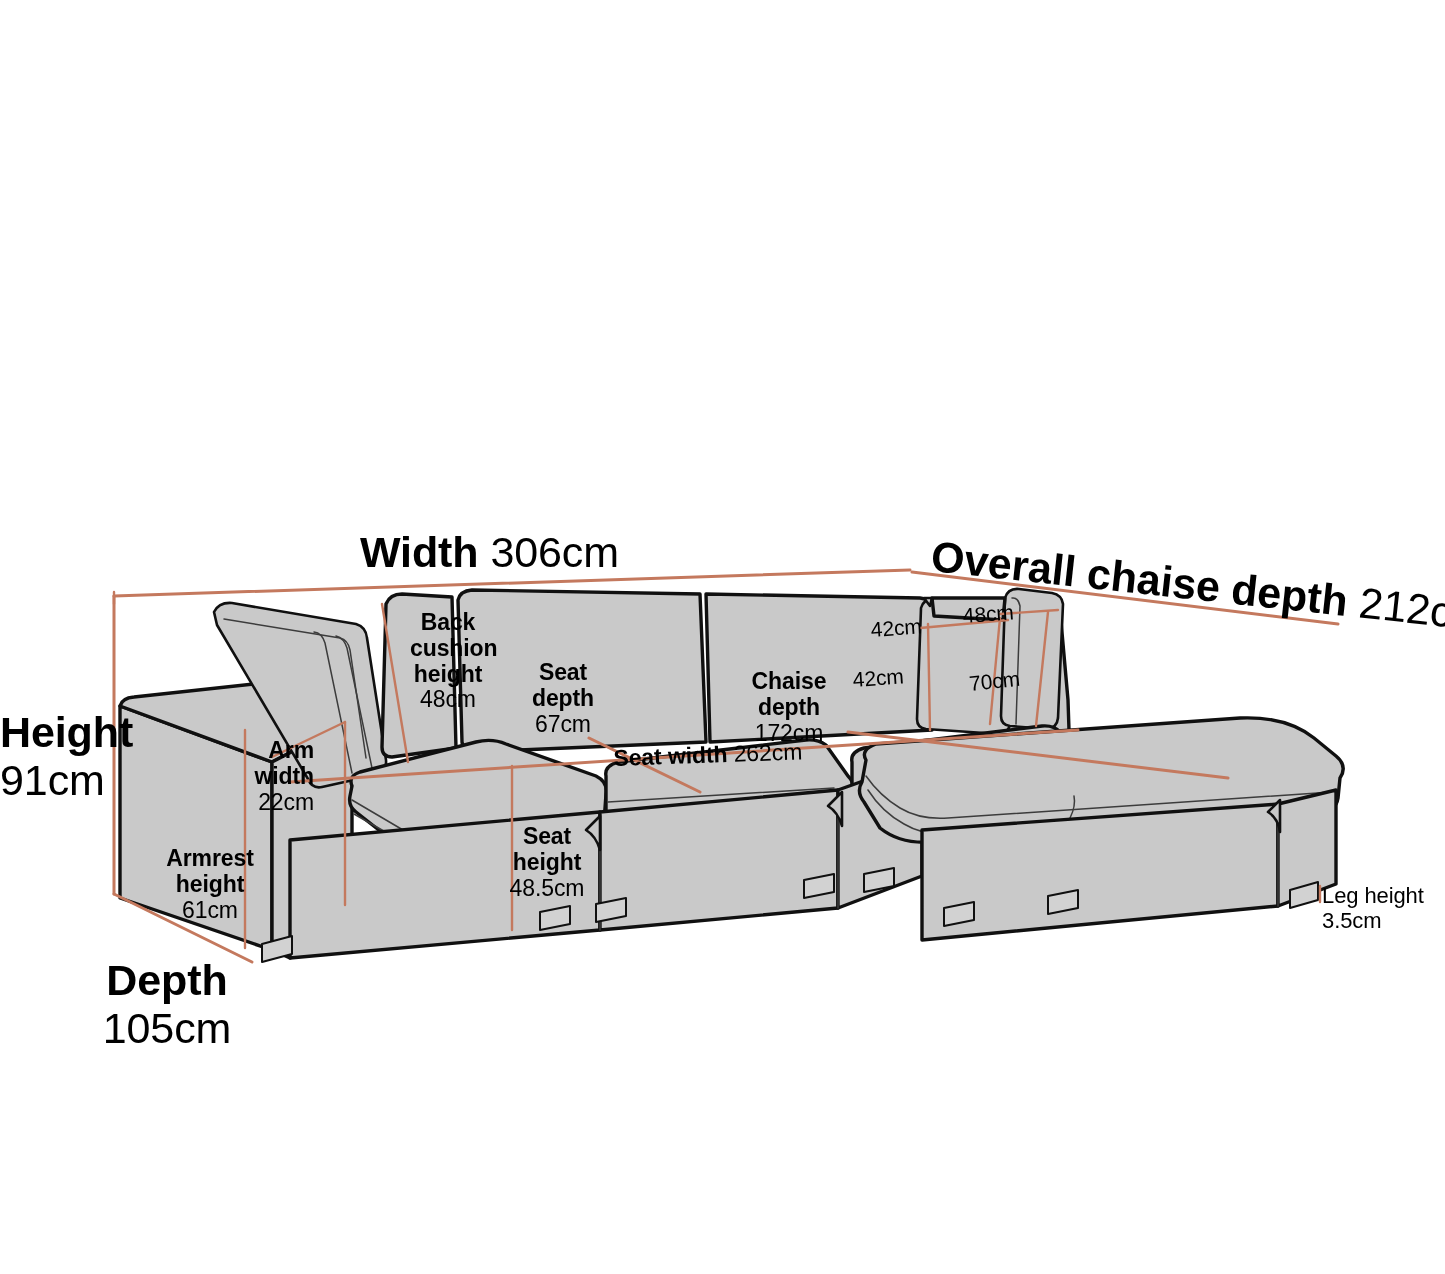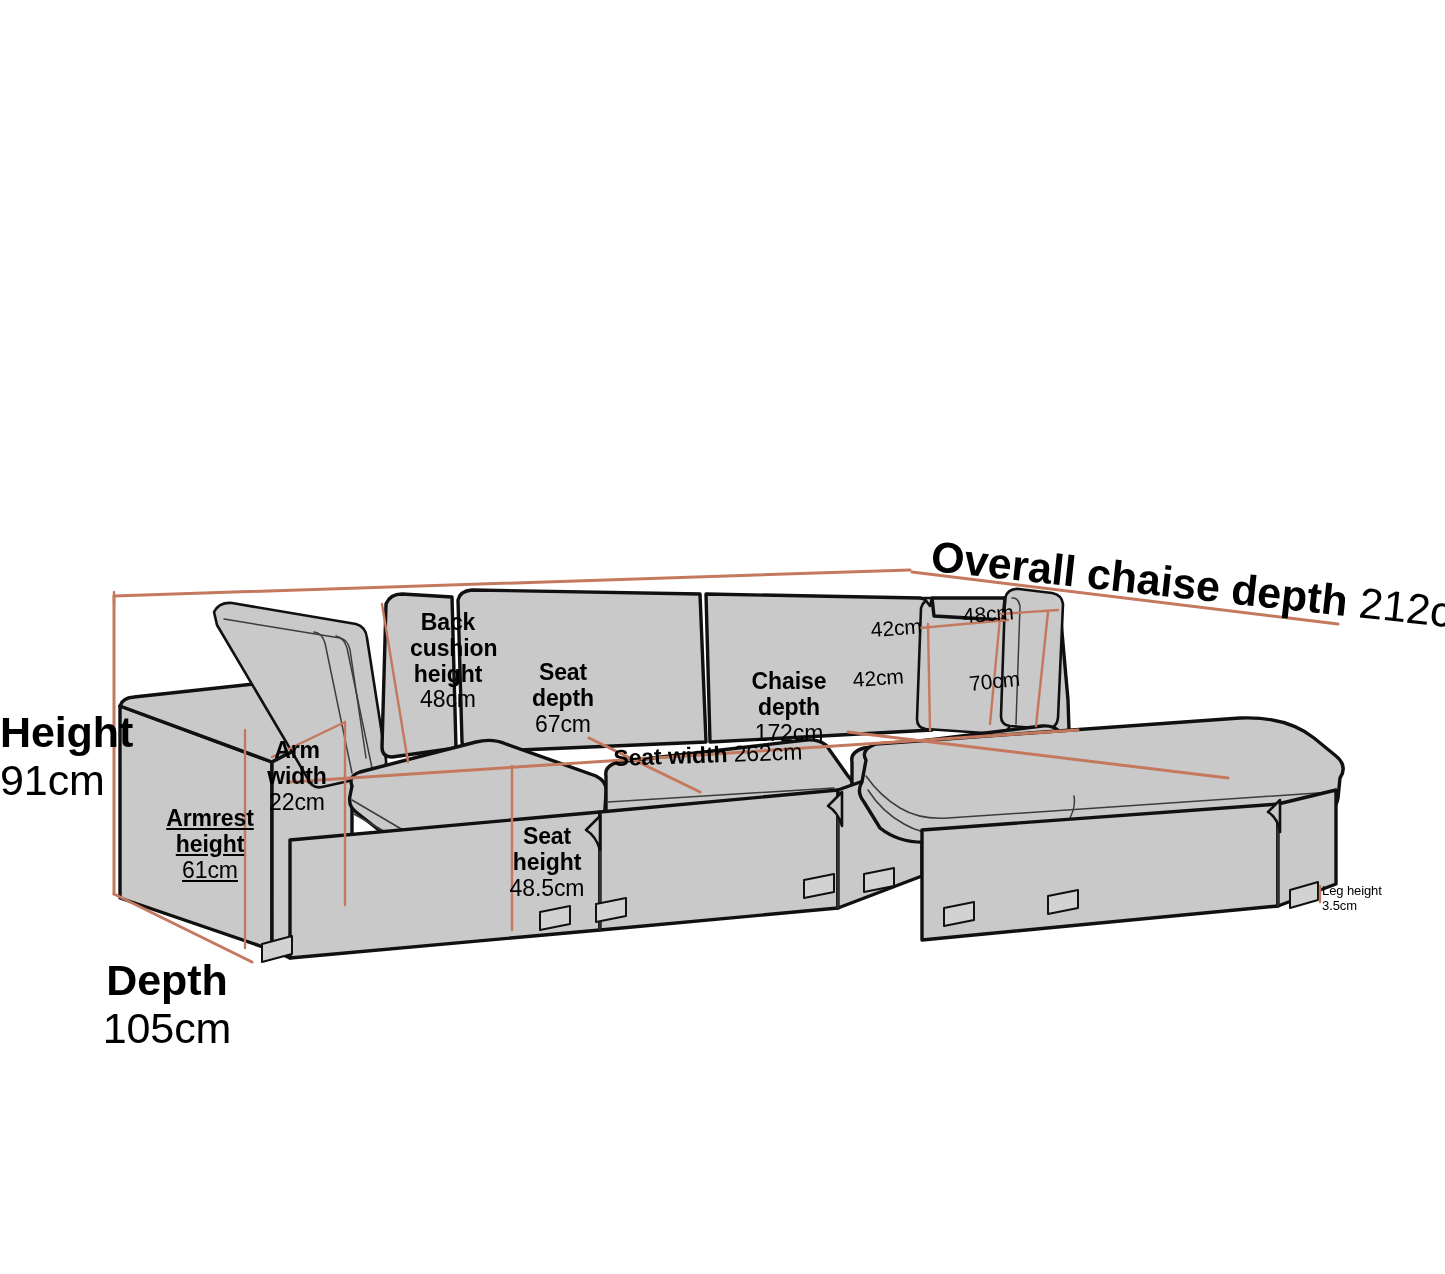--- a/index.html
+++ b/index.html
@@ -85,21 +85,21 @@
     font-weight: bold;
   }
   .lbl-med .v {
     font-weight: normal;
   }
   .lbl-sm {
     font-size: 21px;
     font-weight: normal;
   }
   .lbl-xs {
-    font-size: 13px;
+    font-size: 22px;
     font-weight: normal;
   }
   .ctr { text-align: center; }
   .rt  { text-align: right; }
 </style>
 </head>
 <body>
 
 <div id="diagram-root">
 
@@ -204,31 +204,32 @@
     <line class="dim-line-thin" x1="920" y1="628" x2="1008" y2="620"></line>
     <line class="dim-line-thin" x1="928" y1="624" x2="930" y2="730"></line>
 
     <line class="dim-line-thin" x1="1000" y1="614" x2="1058" y2="610"></line>
     <line class="dim-line-thin" x1="1048" y1="612" x2="1036" y2="726"></line>
     <line class="dim-line-thin" x1="1000" y1="618" x2="990" y2="724"></line>
 
     <line class="dim-line-thin" x1="1320" y1="886" x2="1320" y2="902"></line>
   </svg>
 
+  <div class="lbl lbl-big" style="left:360px; top:528px;"><b>Width</b> <span>306cm</span></div>
 
   <div class="lbl lbl-big rt" style="left:0px; top:708px; width:104px;"><b>Height</b><br><span>91cm</span></div>
 
   <div class="lbl lbl-big ctr" style="left:62px; top:956px; width:210px;"><b>Depth</b><br><span>105cm</span></div>
 
   <div class="lbl lbl-big" style="left:934px; top:532px; transform:rotate(6.2deg); transform-origin:left top;"><b>Overall chaise depth</b> <span>212cm</span></div>
 
-  <div class="lbl lbl-med ctr" style="left:160px; top:806px; width:100px;text-decoration:underline;"><span>Armrest
+  <div class="lbl lbl-med ctr" style="left:160px; top:846px; width:100px;"><span>Armrest
 height</span><br><span class="v">61cm</span></div>
 
-  <div class="lbl lbl-med ctr" style="left:262px; top:738px; width:70px;"><span>Arm
+  <div class="lbl lbl-med ctr" style="left:244px; top:738px; width:70px;text-align:right;"><span>Arm
 width</span><br><span class="v">22cm</span></div>
 
   <div class="lbl lbl-med ctr" style="left:390px; top:610px; width:76px;margin-left:20px;"><span>Back
 cushion
 height</span><br><span class="v">48cm</span></div>
 
   <div class="lbl lbl-med ctr" style="left:518px; top:660px; width:90px;"><span>Seat
 depth</span><br><span class="v">67cm</span></div>
 
   <div class="lbl lbl-med ctr" style="left:498px; top:824px; width:98px;"><span>Seat

